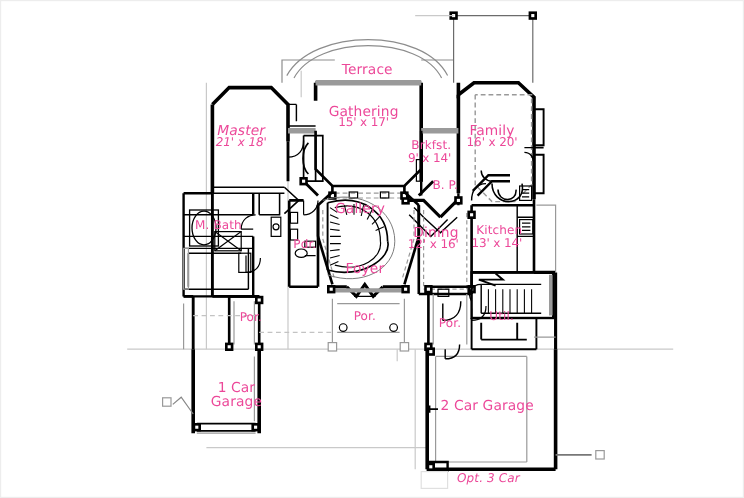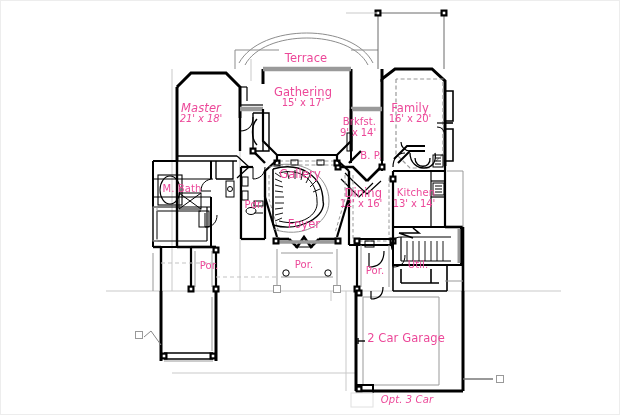--- a/index.html
+++ b/index.html
@@ -587,20 +587,24 @@
   </div>
 
   <div class="lbl small" style="left:303px; top:264px;">
     <span class="rm">Por.</span>
   </div>
 
   <div class="lbl small" style="left:374px; top:270px;">
     <span class="rm">Por.</span>
   </div>
 
+  <div class="lbl" style="left:196px; top:328px;">
+    <span class="rm">1 Car</span>
+    <span class="rm">Garage</span>
+  </div>
 
   <div class="lbl" style="left:405px; top:337px;">
     <span class="rm">2 Car Garage</span>
   </div>
 
   <div class="lbl small" style="left:406px; top:399px;font-style:italic;">
     <span class="rm">Opt. 3 Car</span>
   </div>
 
 </div>

